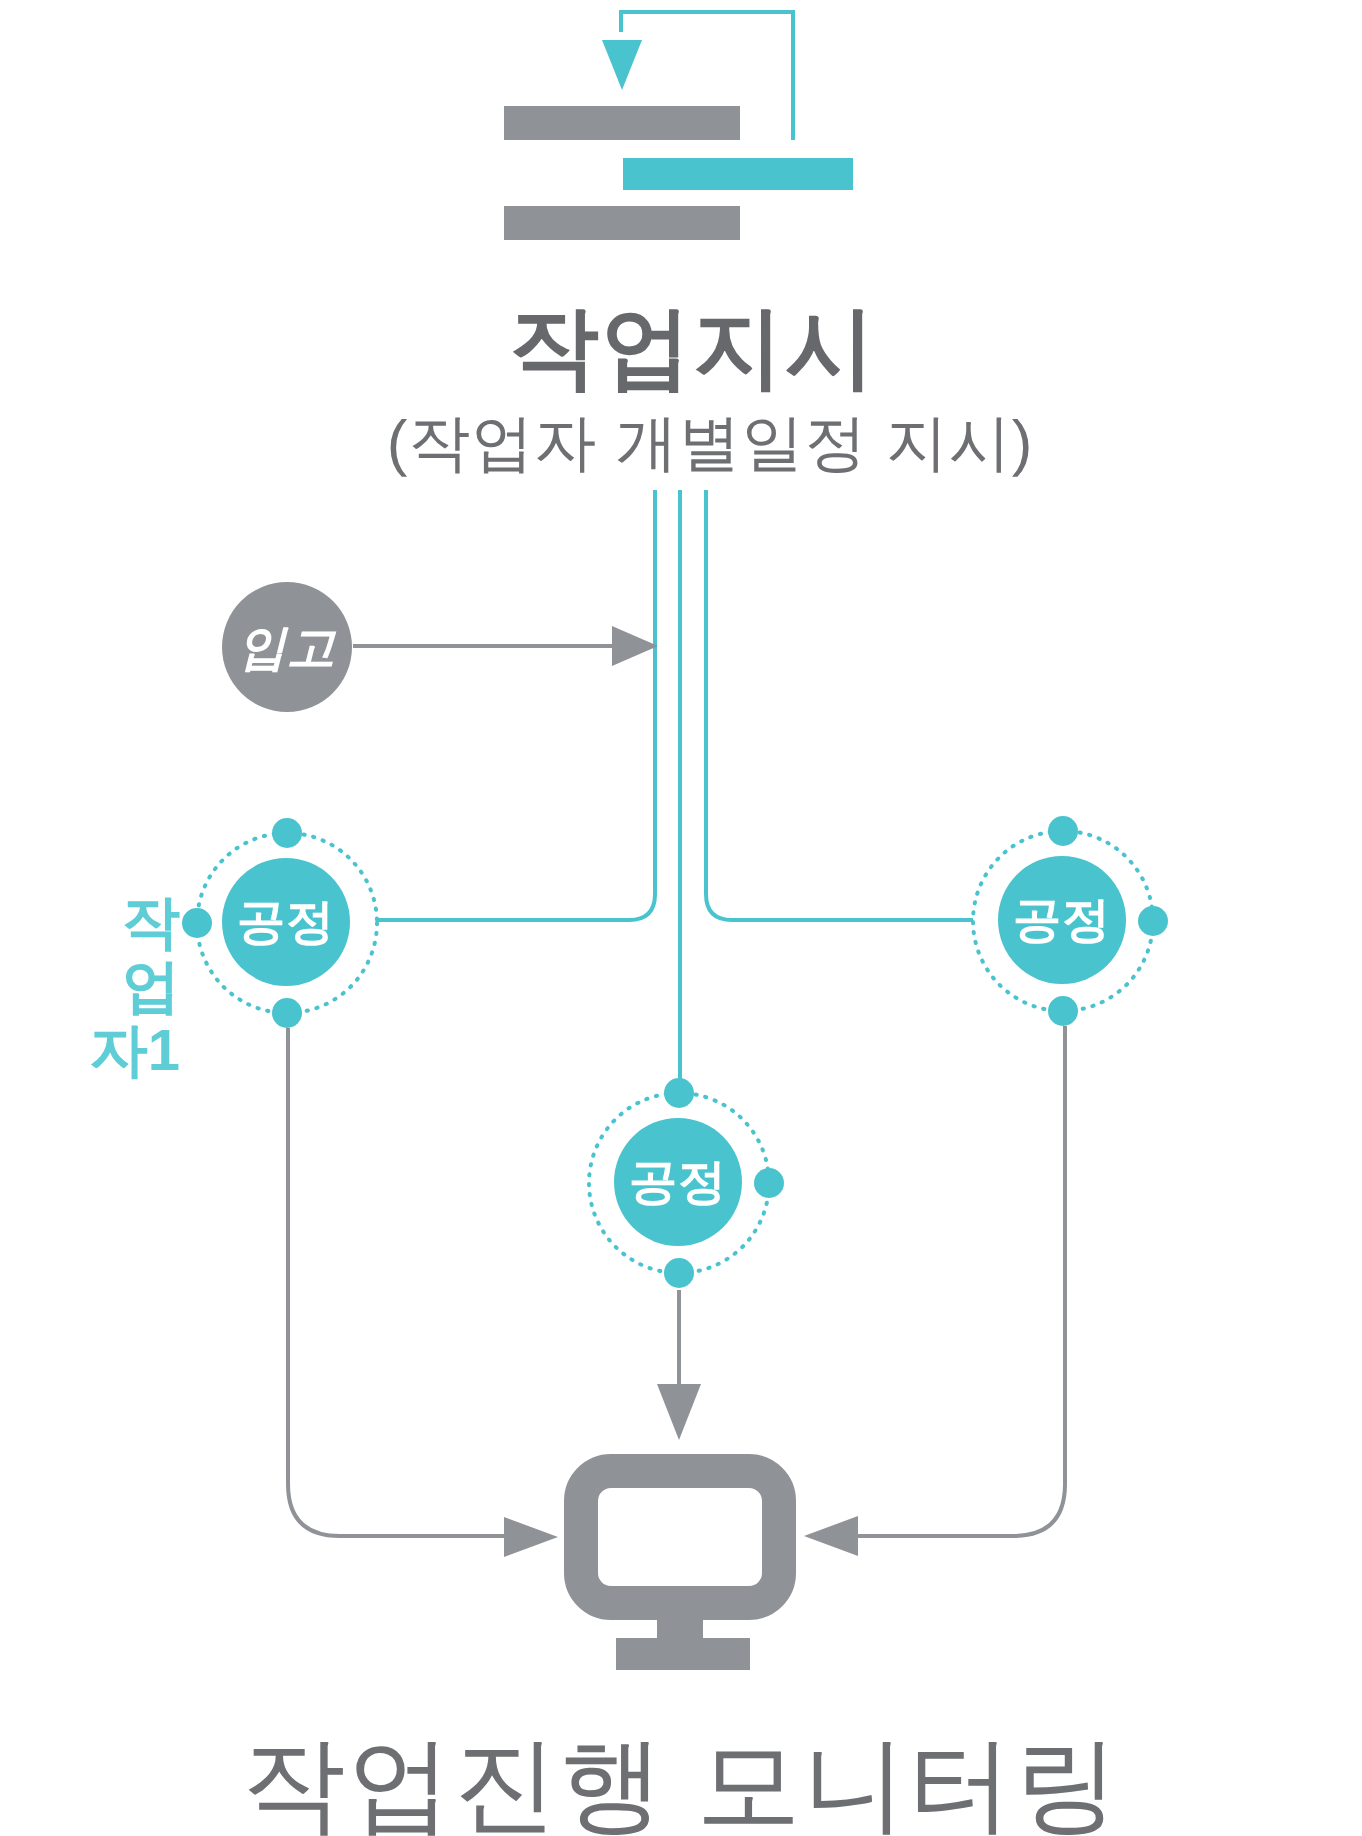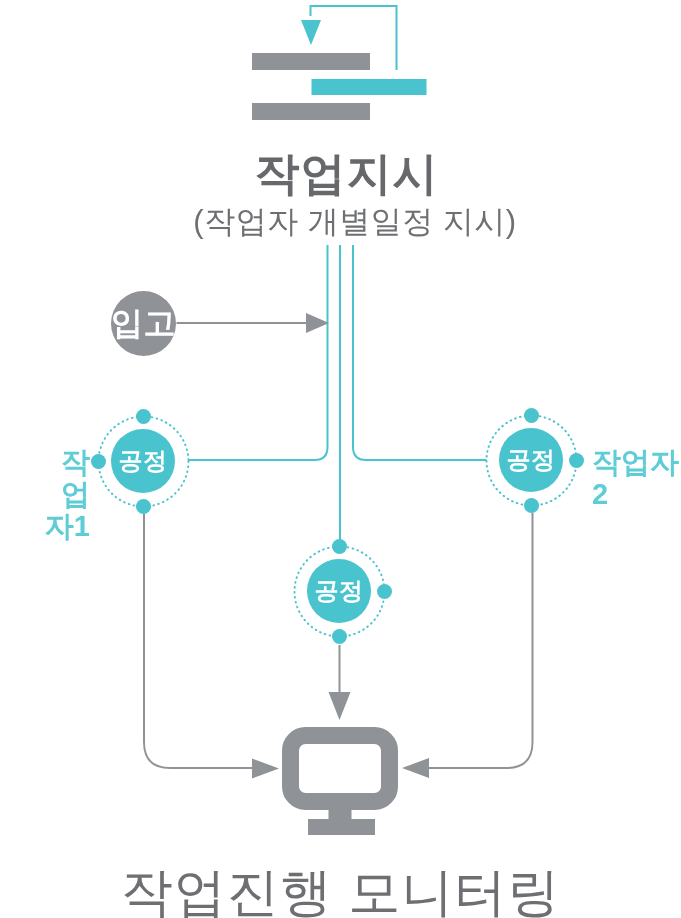--- a/index.html
+++ b/index.html
@@ -33,21 +33,21 @@
   .center-text{position:absolute;left:0;width:681px;text-align:center;}
   .title{top:144px;font-size:45px;font-weight:600;color:var(--text-dark);letter-spacing:1px;padding-left:12px;}
   .subtitle{top:201px;font-size:31px;font-weight:400;color:var(--text-mid);letter-spacing:0.5px;padding-left:29px;}
   .footer-title{top:858px;font-size:52px;font-weight:500;color:var(--text-mid);letter-spacing:1px;}
 
   .node-circle{
     position:absolute;width:64px;height:64px;border-radius:50%;
     display:flex;align-items:center;justify-content:center;
     color:var(--white);font-weight:700;font-size:24px;letter-spacing:0.5px;
   }
-  .node-gray{background:var(--gray);width:65px;height:65px;font-size:32px;}
+  .node-gray{background:var(--gray);width:65px;height:65px;font-size:24px;font-style:italic;}
   .node-teal{background:var(--teal);}
   .pos-ingo{left:111px;top:291px;}
   .pos-proc-left{left:111px;top:429px;}
   .pos-proc-center{left:307px;top:559px;}
   .pos-proc-right{left:499px;top:428px;}
 
   .worker-label{
     position:absolute;top:446px;width:90px;line-height:32px;
     color:var(--teal-light);font-size:29px;font-weight:700;
   }
@@ -128,17 +128,16 @@
     <span>공정</span>
   </div>
   <div class="node-circle node-teal pos-proc-center">
     <span>공정</span>
   </div>
   <div class="node-circle node-teal pos-proc-right">
     <span>공정</span>
   </div>
 
   <div class="worker-label worker-1">작업자1</div>
-  <div class="worker-label worker-2">작업자2</div>
 
   <div class="center-text footer-title">작업진행 모니터링</div>
 
 </div>
 
 </body></html>

